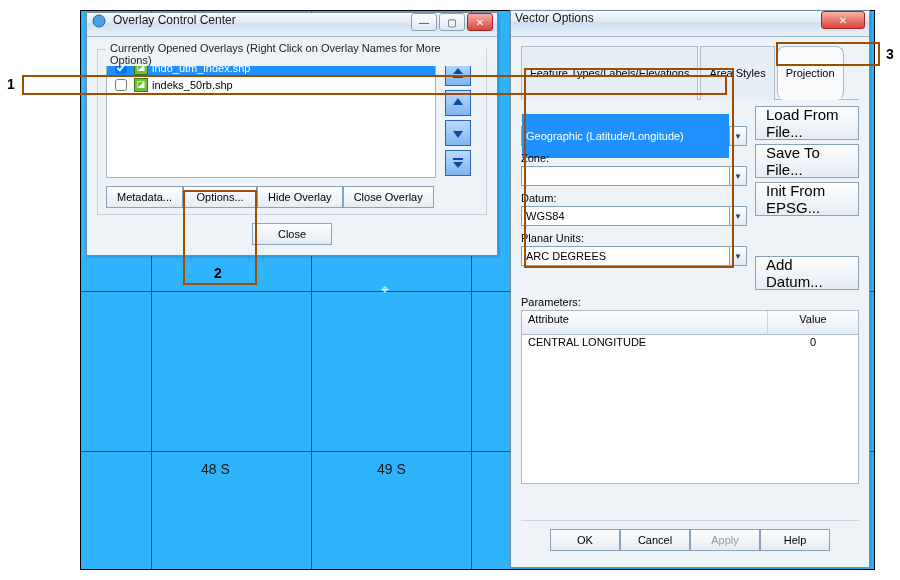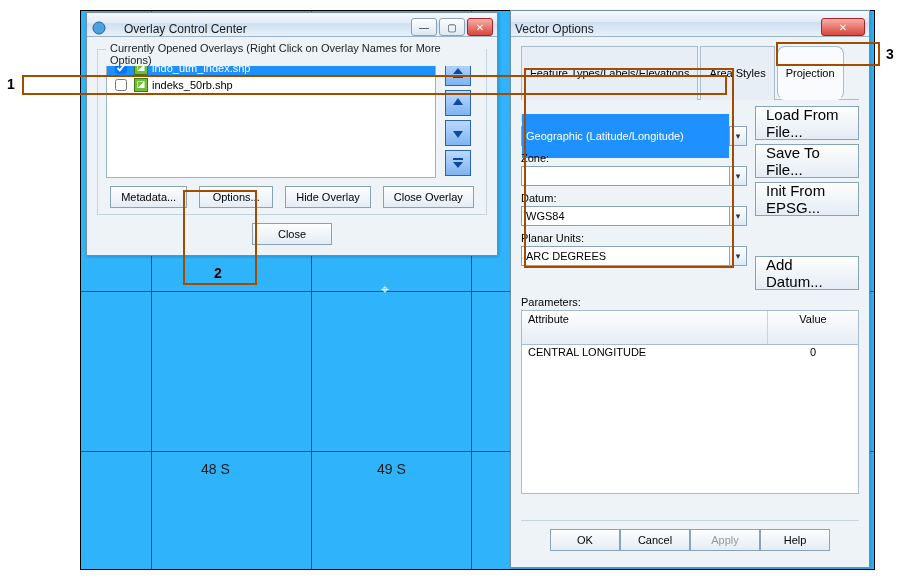--- a/index.html
+++ b/index.html
@@ -38,23 +38,22 @@
     background: #eef3f8;
     box-shadow: 1px 1px 3px rgba(0,0,0,.2);
     display: flex;
     flex-direction: column;
   }
   .titlebar {
     height: 26px;
     background: linear-gradient(#f7fafd,#dfeaf5 45%,#cddff0 46%,#e8f1fa);
     border-bottom: 1px solid #9db3c7;
     display: flex;
-    align-items: flex-end;
+    align-items: flex-start;
     padding: 0 4px;
-    gap: 11px;
   }
   .titlebar .appicon {
     width: 16px; height:16px; margin-right:6px;
     display:inline-flex;align-items:center;justify-content:center;
   }
   .titlebar .title { flex:1; color:#1a1a1a; font-size:12px; }
   .winbtns { display:flex; gap:2px; }
   .winbtn {
     width: 26px; height:18px;
     border:1px solid #8aa2b8;
@@ -105,21 +104,21 @@
     padding-top:2px;
   }
   .arrowbtn {
     width:26px;height:26px;border:1px solid #2a66b0;
     background:linear-gradient(#bcd9ff,#7fb4f2);
     display:flex;align-items:center;justify-content:center;
     cursor:pointer;
   }
   .arrowbtn svg { width:16px;height:16px; }
 
-  .btnrow { display:flex; gap:12px; margin-top:8px; justify-content:center; }
+  .btnrow { display:flex; gap:0; margin-top:8px; justify-content:flex-start; }
   .btn {
     min-width:74px; height:22px;
     border:1px solid #8aa2b8;
     background:linear-gradient(#fdfefe,#e4ecf4);
     padding:0 10px;
     display:inline-flex;align-items:center;justify-content:center;
     cursor:pointer;
     font-size:11px;
   }
   .btn.disabled { color:#999; cursor:default; }
@@ -152,21 +151,21 @@
     width:17px;height:100%;
     border-left:1px solid #8aa2b8;
     background:linear-gradient(#fdfefe,#dfe9f3);
     display:flex;align-items:center;justify-content:center;
     cursor:pointer;
   }
   .combo .dd::after { content:"▾"; font-size:9px; color:#333; }
 
   .params-head {
     display:flex; background:linear-gradient(#fdfdfe,#e6edf5);
-    border:1px solid #a9bccd; border-bottom:none; height:34px;
+    border:1px solid #a9bccd; border-bottom:none; height:24px;
   }
   .params-head > div { padding:2px 6px; border-right:1px solid #c6d4e1; }
   .params-head .col-attr { flex:1; }
   .params-head .col-val { width:90px; text-align:center; border-right:none;}
   .params-body {
     border:1px solid #a9bccd; background:#fff;
     height:150px; overflow:auto;
   }
   .params-row { display:flex; height:16px; }
   .params-row > div { padding:1px 6px; }

